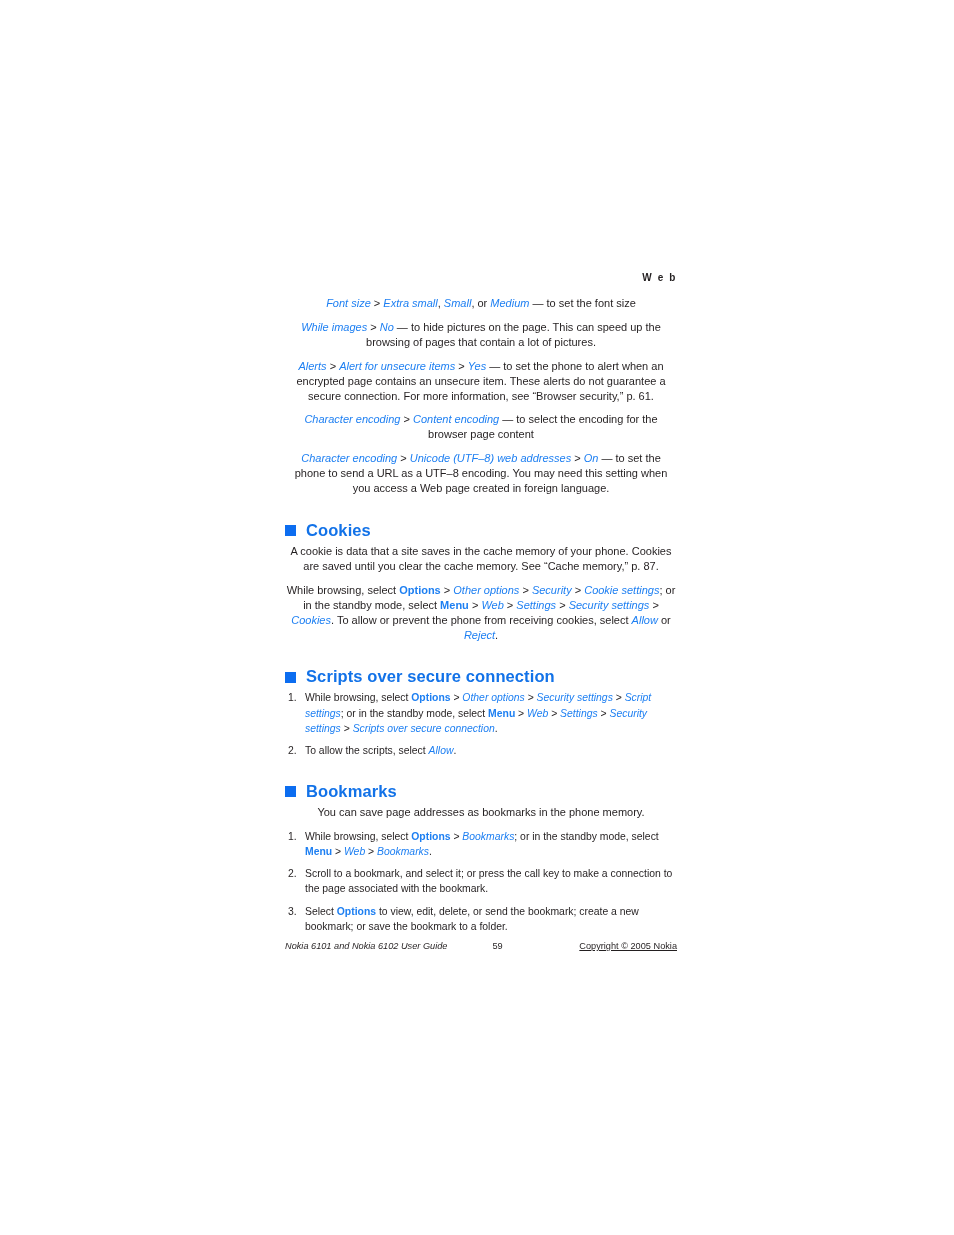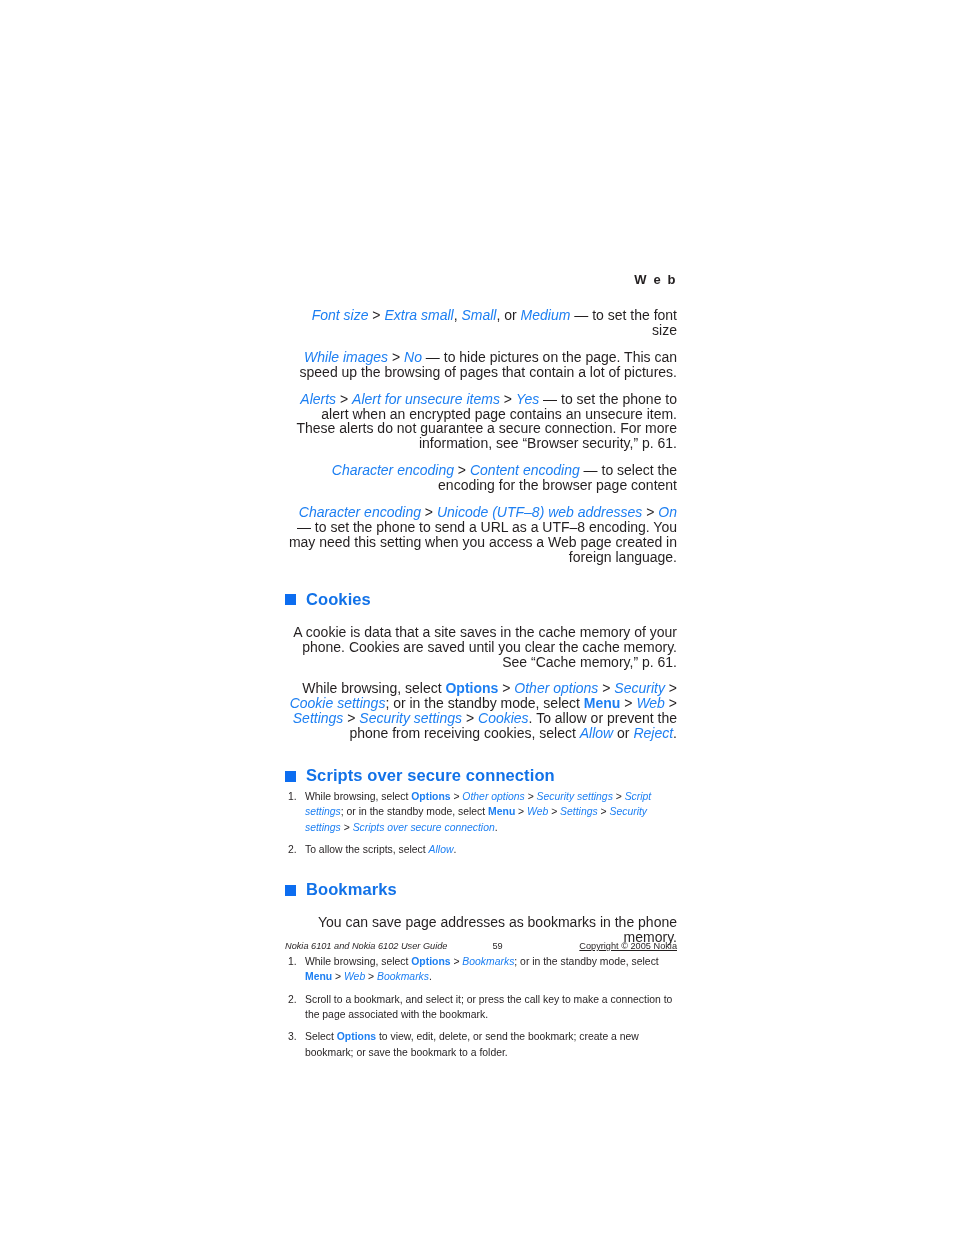--- a/index.html
+++ b/index.html
@@ -25,40 +25,40 @@
     overflow: hidden;
   }
 
   
   .running-head {
     position: absolute;
     left: 285px;
     top: 272px;
     width: 392px;
     text-align: right;
-    font-size: 13px;
+    font-size: 10px;
     letter-spacing: 1.6px;
     color: #231f20;
     font-weight: 600;
   }
 
   
   .column {
     position: absolute;
     left: 285px;
     top: 296px;
     width: 392px;
   }
 
   p.body {
-    margin: 12px 0 9px 0;
-    font-size: 14px;
+    margin: 0 0 9px 0;
+    font-size: 11px;
     line-height: 14.9px;
     color: #231f20;
-    text-align: right;
+    text-align: center;
   }
 
   
   .t {
     color: #1d7ff2;
     font-style: italic;
     font-weight: 400;
   }
   
   .k {
@@ -163,21 +163,21 @@
       <p class="body"><span class="t">While images</span><span class="sep"> &gt; </span><span class="t">No</span><span> — to hide pictures on the page. This can speed up the browsing of pages that contain a lot of pictures.</span></p>
       <p class="body"><span class="t">Alerts</span><span class="sep"> &gt; </span><span class="t">Alert for unsecure items</span><span class="sep"> &gt; </span><span class="t">Yes</span><span> — to set the phone to alert when an encrypted page contains an unsecure item. These alerts do not guarantee a secure connection. For more information, see “Browser security,” p. 61.</span></p>
       <p class="body"><span class="t">Character encoding</span><span class="sep"> &gt; </span><span class="t">Content encoding</span><span> — to select the encoding for the browser page content</span></p>
       <p class="body"><span class="t">Character encoding</span><span class="sep"> &gt; </span><span class="t">Unicode (UTF–8) web addresses</span><span class="sep"> &gt; </span><span class="t">On</span><span> — to set the phone to send a URL as a UTF–8 encoding. You may need this setting when you access a Web page created in foreign language.</span></p>
       <div class="sec-gap-before"></div>
       <h2 class="section">
         <span class="sq"></span>
         <span>Cookies</span>
       </h2>
       <div class="sec-gap-after"></div>
-      <p class="body"><span>A cookie is data that a site saves in the cache memory of your phone. Cookies are saved until you clear the cache memory. See “Cache memory,” p. 61.</span></p>
+      <p class="body"><span>A cookie is data that a site saves in the cache memory of your phone. Cookies are saved until you clear the cache memory. See “Cache memory,” p. 87.</span></p>
       <p class="body"><span>While browsing, select </span><span class="k">Options</span><span class="sep"> &gt; </span><span class="t">Other options</span><span class="sep"> &gt; </span><span class="t">Security</span><span class="sep"> &gt; </span><span class="t">Cookie settings</span><span>; or in the standby mode, select </span><span class="k">Menu</span><span class="sep"> &gt; </span><span class="t">Web</span><span class="sep"> &gt; </span><span class="t">Settings</span><span class="sep"> &gt; </span><span class="t">Security settings</span><span class="sep"> &gt; </span><span class="t">Cookies</span><span>. To allow or prevent the phone from receiving cookies, select </span><span class="t">Allow</span><span> or </span><span class="t">Reject</span><span>.</span></p>
       <div class="sec-gap-before"></div>
       <h2 class="section">
         <span class="sq"></span>
         <span>Scripts over secure connection</span>
       </h2>
       <div class="sec-gap-after"></div>
       <ol class="steps">
         <li><span class="num">1.</span><span><span>While browsing, select </span><span class="k">Options</span><span class="sep"> &gt; </span><span class="t">Other options</span><span class="sep"> &gt; </span><span class="t">Security settings</span><span class="sep"> &gt; </span><span class="t">Script settings</span><span>; or in the standby mode, select </span><span class="k">Menu</span><span class="sep"> &gt; </span><span class="t">Web</span><span class="sep"> &gt; </span><span class="t">Settings</span><span class="sep"> &gt; </span><span class="t">Security settings</span><span class="sep"> &gt; </span><span class="t">Scripts over secure connection</span><span>.</span></span></li>
         <li><span class="num">2.</span><span><span>To allow the scripts, select </span><span class="t">Allow</span><span>.</span></span></li>

